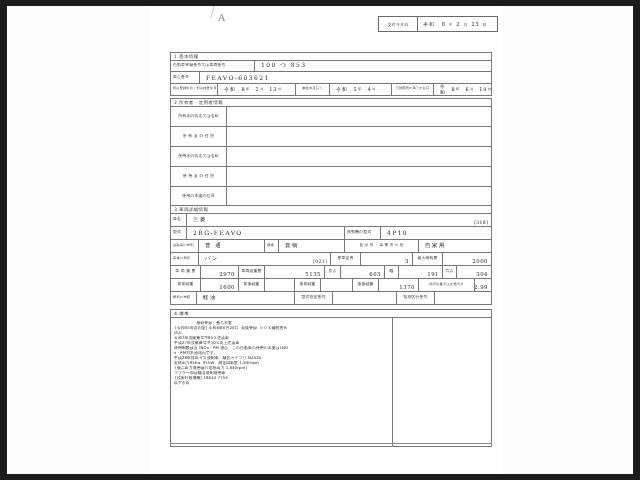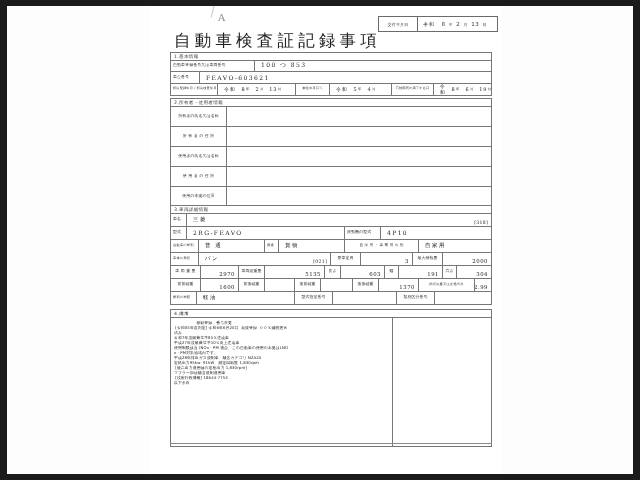--- a/index.html
+++ b/index.html
@@ -257,21 +257,20 @@
           <span class="era">令和</span>
           <span class="ds-num">8</span>
           <span class="ds-unit">年</span>
           <span class="ds-num">2</span>
           <span class="ds-unit">月</span>
           <span class="ds-num">13</span>
           <span class="ds-unit">日</span>
         </div>
       </div>
 
-      <div class="doc-title">自動車検査証記録事項</div>
 
       <div class="block" id="sec1">
         <div class="sec-title">1.基本情報</div>
 
         <div class="row r1">
           <div class="cell lbl" style="width:84px;">自動車登録番号又は車両番号</div>
           <div class="cell val" style="flex:1;">100 つ 853</div>
         </div>
 
         <div class="row r2">

